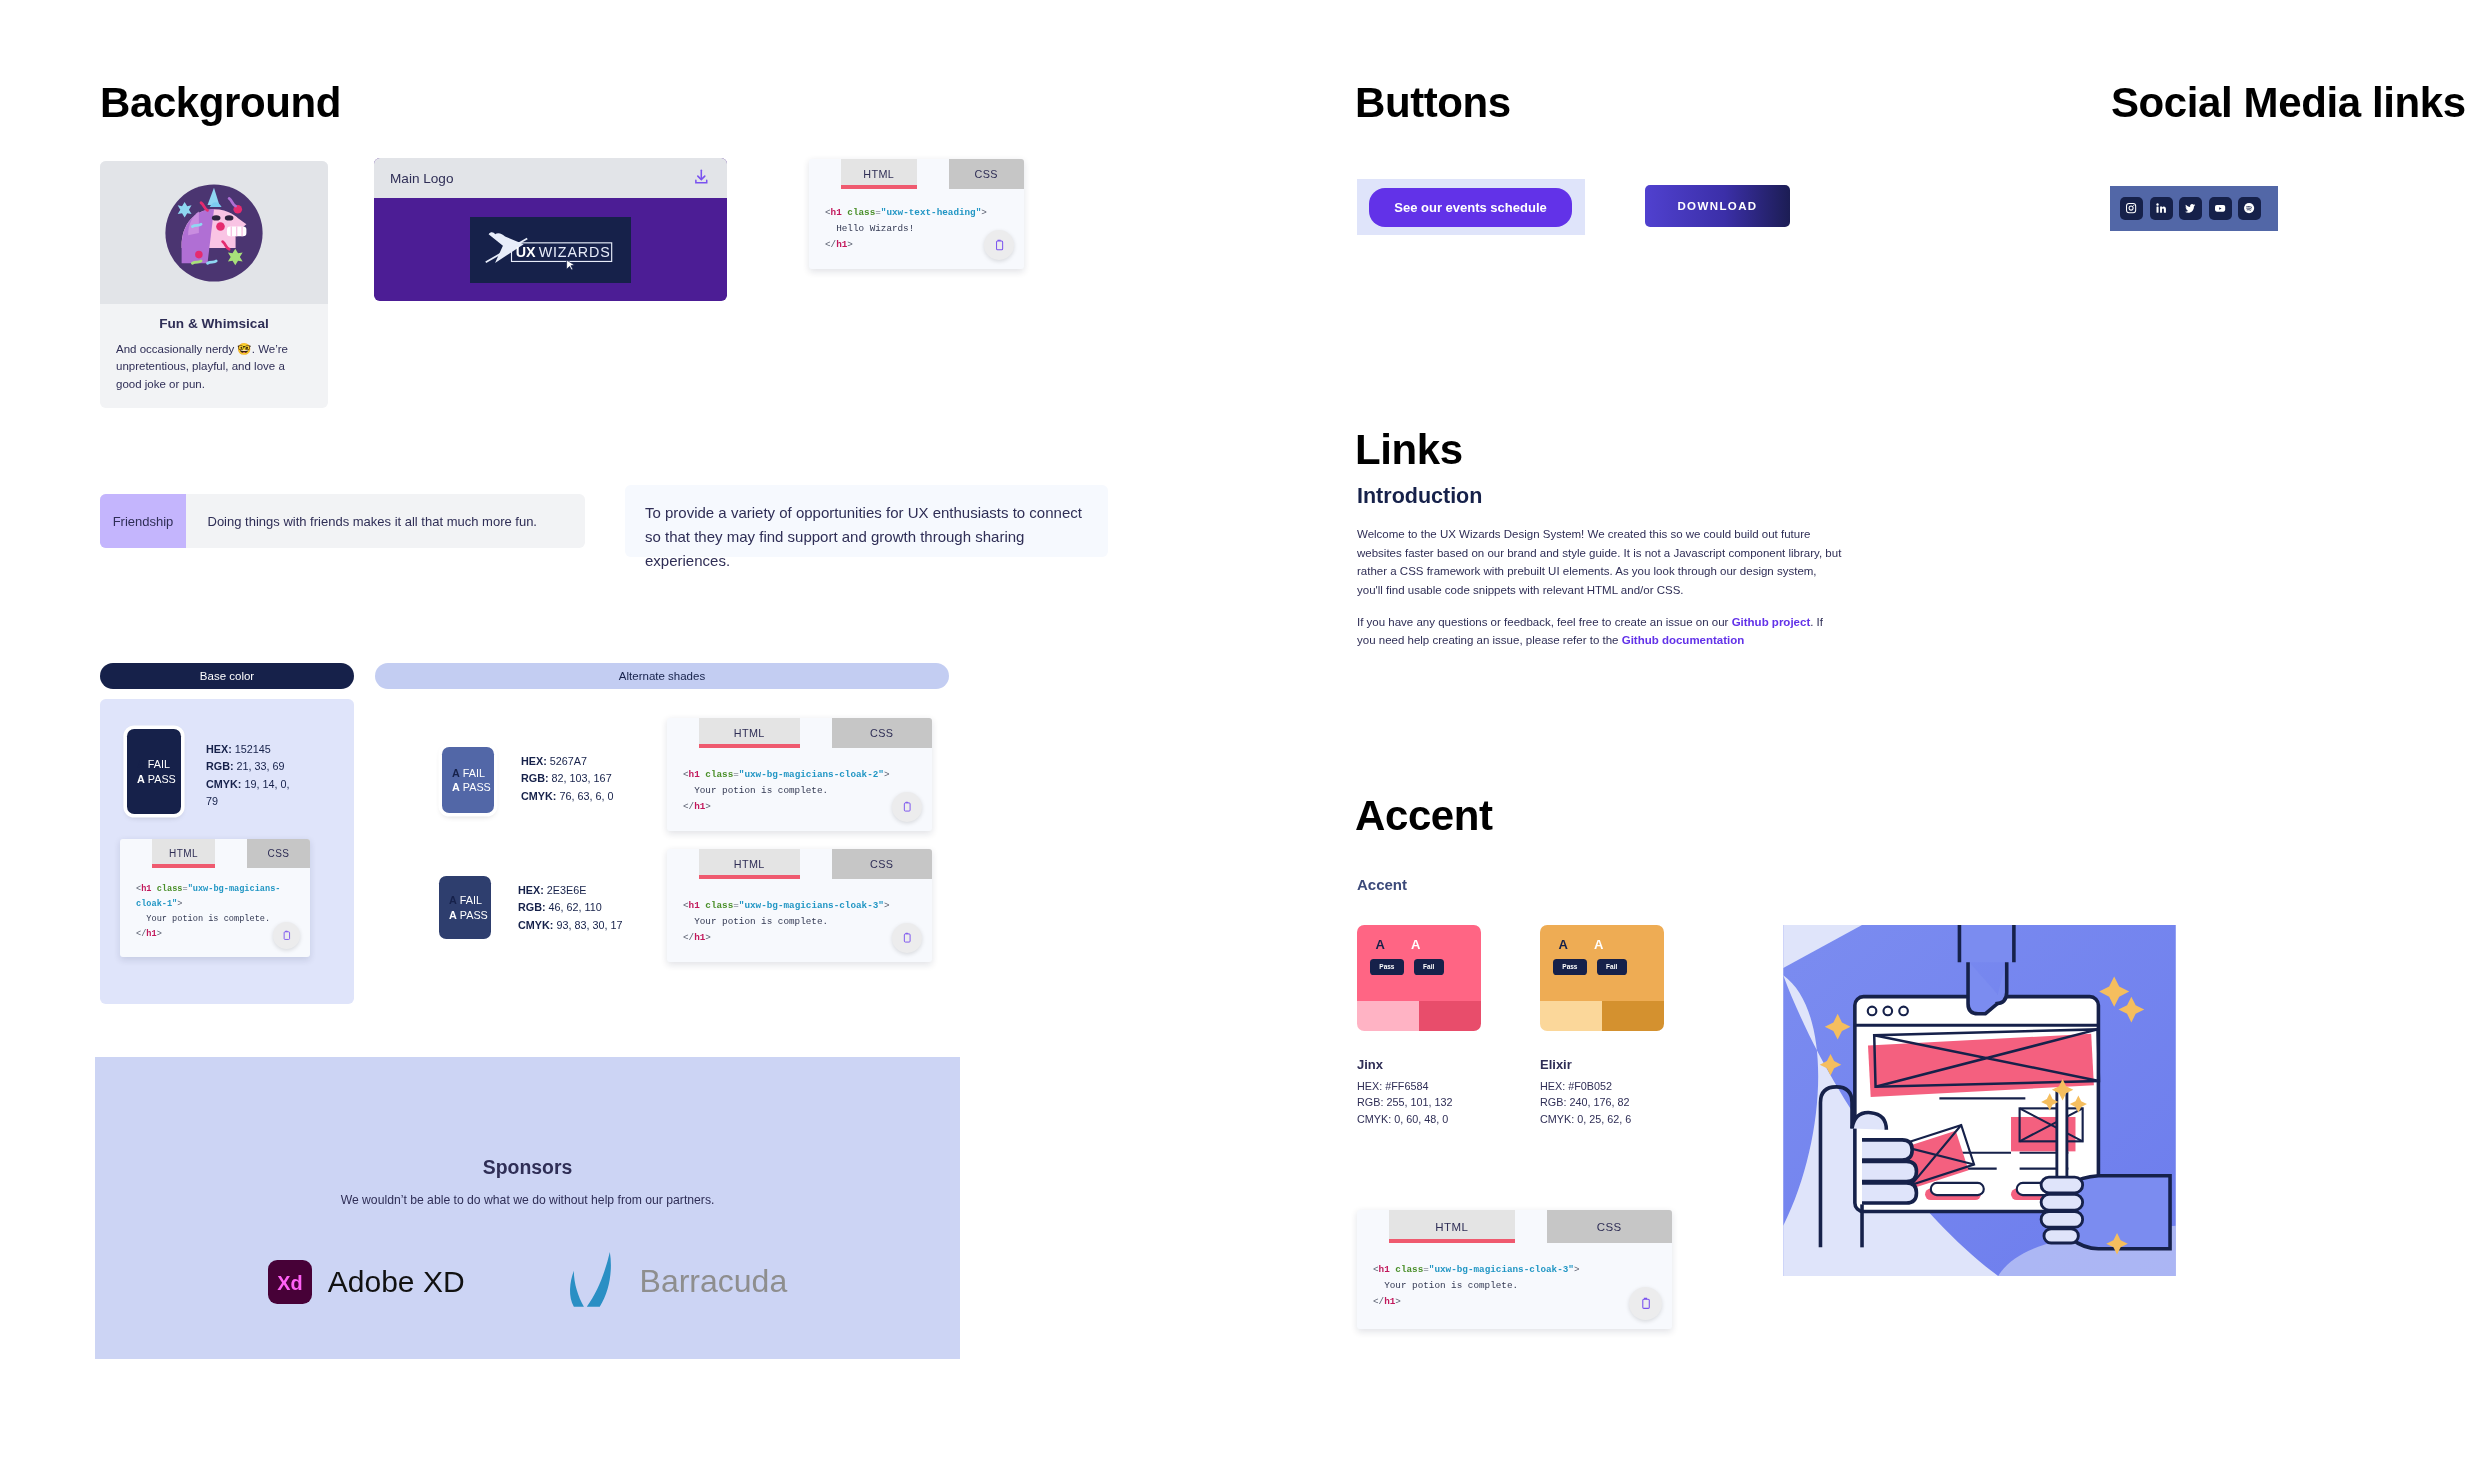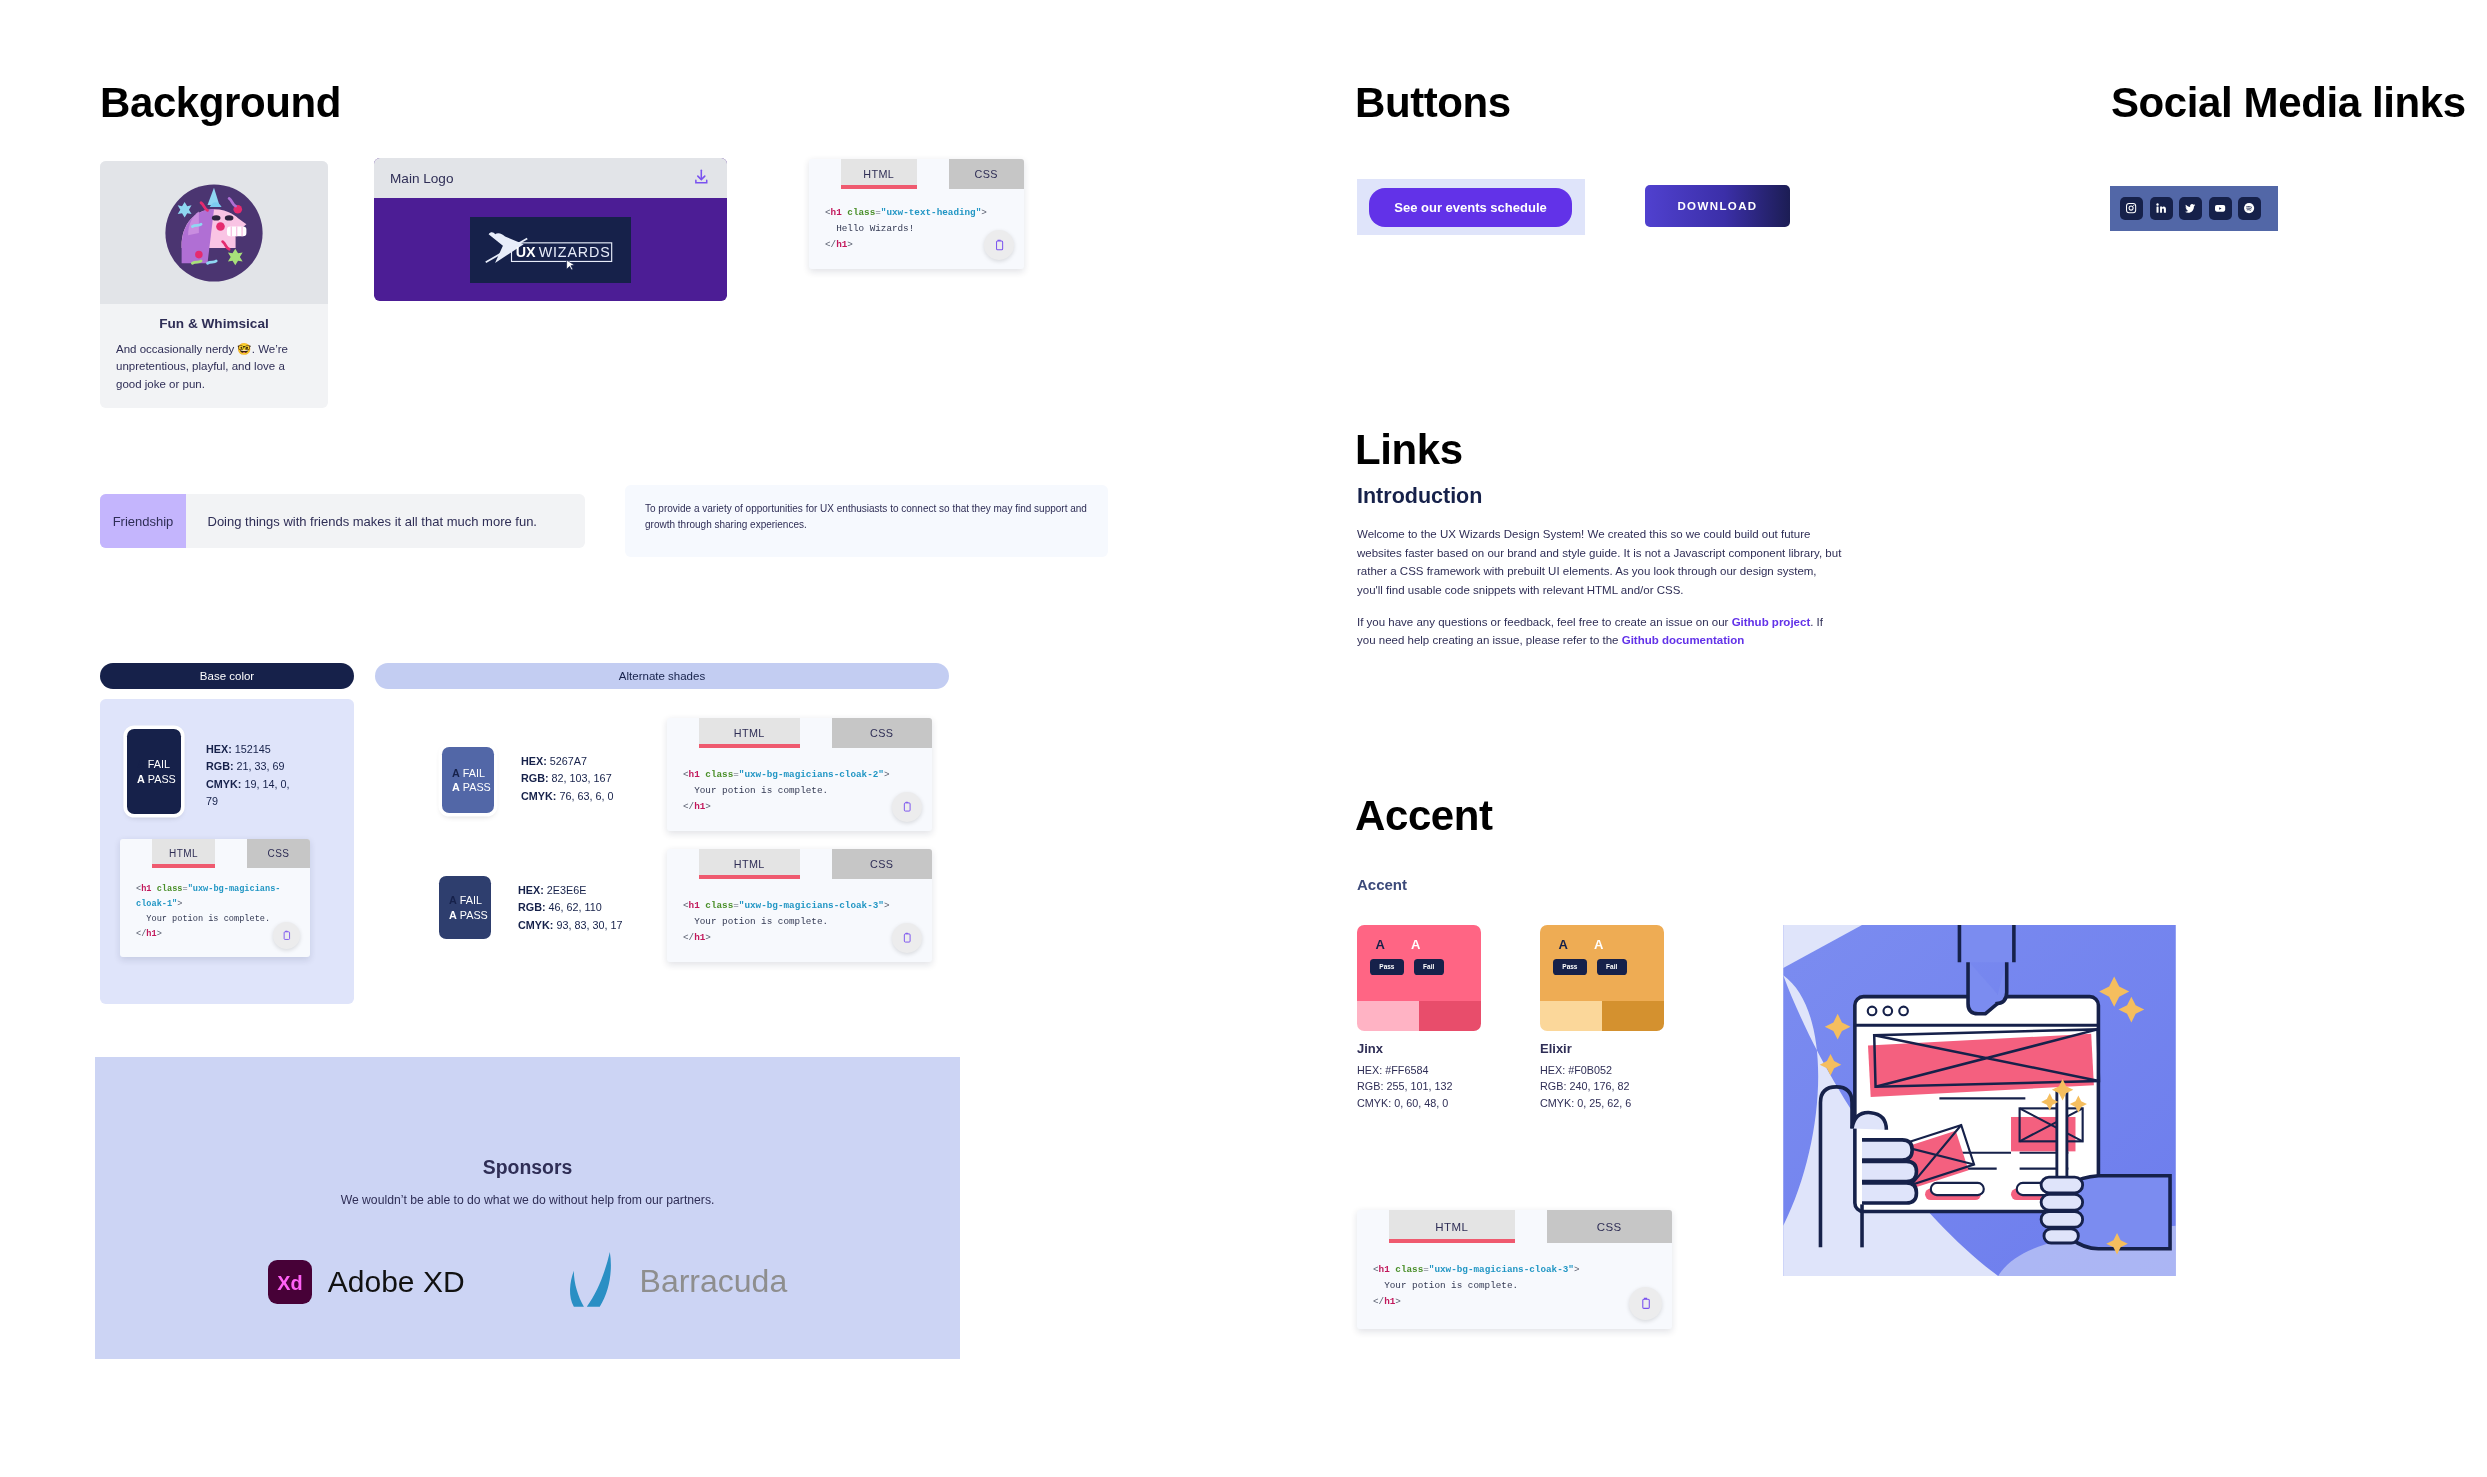--- a/index.html
+++ b/index.html
@@ -60,21 +60,21 @@
   #friendship { position:absolute; left:100px; top:494px; width:485px; height:54px;
       background:#f2f3f5; border-radius:5.7px; display:flex; overflow:hidden; }
   #friendship .k { width:86px; background:#c4b5fd; display:flex; align-items:center;
       justify-content:center; font-size:13px; color:#2f2e56; }
   #friendship .v { flex:1; display:flex; align-items:center; padding-left:21.5px;
       font-size:13px; color:#2f2e56; }
 
   
   #mission { position:absolute; left:625px; top:485px; width:483px; height:72px;
       background:#f6f9fe; border-radius:5.7px; padding:16px 20px;
-      font-size:10px; color:#2f2e56; line-height:1.6; }
+      font-size:15px; color:#2f2e56; line-height:1.6; }
 
   
   .seg { position:absolute; height:26px; border-radius:13px; display:flex;
       align-items:center; justify-content:center; font-size:11.5px; }
   #seg-base { left:100px; top:663px; width:254px; background:#16214a; color:#ffffff; }
   #seg-alt  { left:375px; top:663px; width:574px; background:#c3cdf2; color:#16214a; }
 
   #base-panel { position:absolute; left:100px; top:699px; width:254px; height:305px;
       background:#dfe4fa; border-radius:5.7px; }
   .swatch { border-radius:7.2px; display:flex; flex-direction:column;
@@ -123,21 +123,21 @@
   .acc-card { position:absolute; width:124px; }
   .acc-sw { width:124px; height:106px; border-radius:7.2px; overflow:hidden; position:relative; }
   .acc-sw .main { height:76px; position:relative; }
   .acc-sw .strip { height:30px; display:flex; }
   .acc-sw .strip > div { flex:1; }
   .acc-aa { position:absolute; top:11.5px; left:18.6px; display:flex; gap:26px; }
   .acc-aa span { font-size:13px; font-weight:600; }
   .acc-chips { position:absolute; top:34px; left:13px; display:flex; gap:10px; }
   .acc-chips .chip { background:#16214a; color:#fff; font-size:6.5px; font-weight:700;
       border-radius:3.6px; padding:4.3px 9.3px; }
-  .acc-name { margin-top:10px; font-size:13px; font-weight:700; color:#2f2e56; }
+  .acc-name { margin-top:26px; font-size:13px; font-weight:700; color:#2f2e56; }
   .acc-meta { margin-top:5.7px; font-size:10.8px; color:#2f2e56; line-height:1.55; }
 
   
   #illus { position:absolute; left:1783px; top:925px; width:393px; height:351px; }
 </style>
 </head>
 <body>
 
 <div class="page">
 

